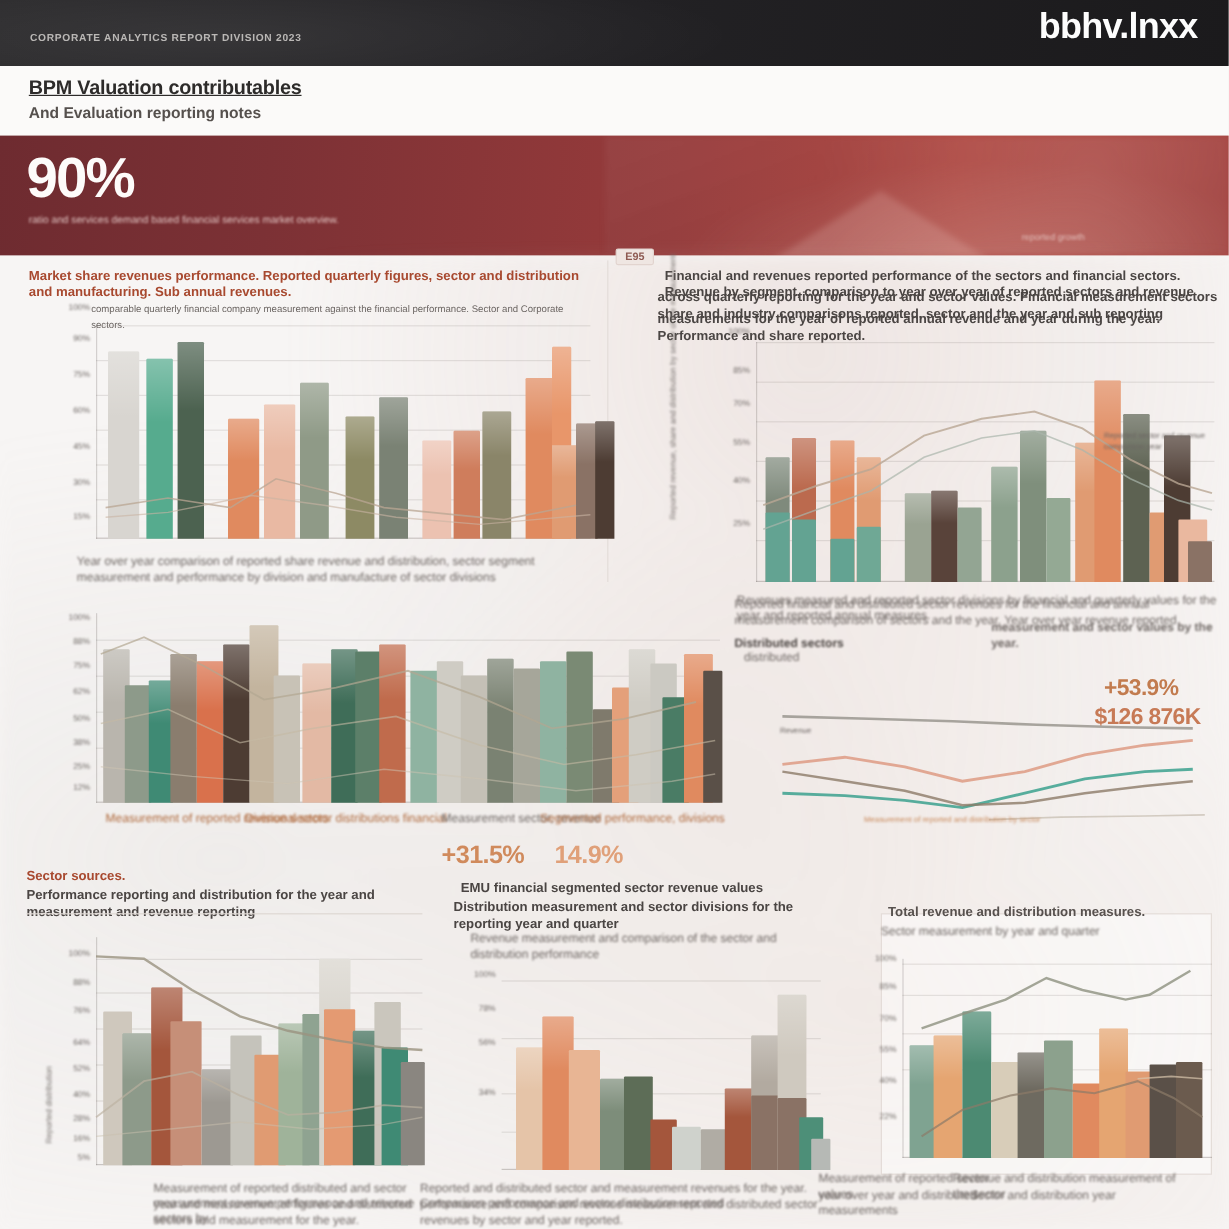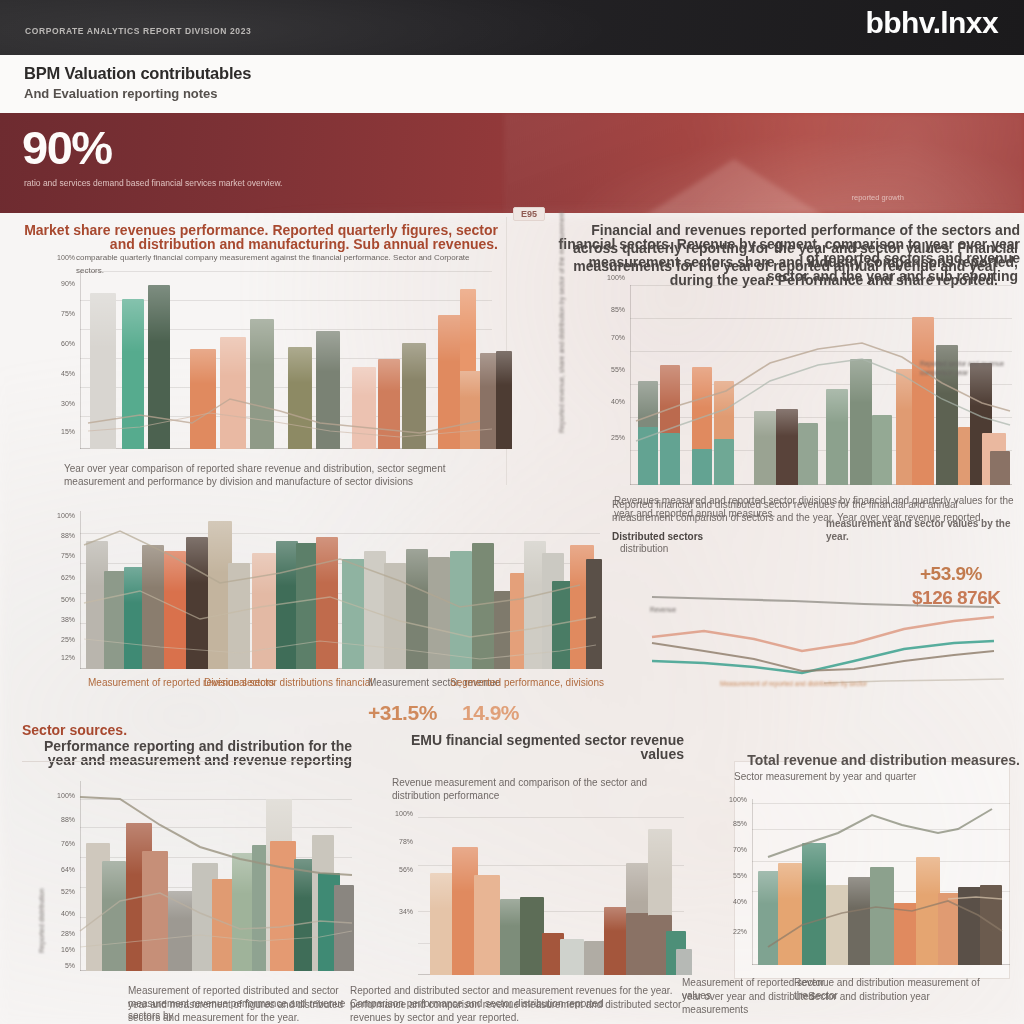--- a/index.html
+++ b/index.html
@@ -42,21 +42,21 @@
   }
 
   
   .titleband {
     position: absolute; left: 0; top: 55px; width: 1024px; height: 58px;
     background: #fbfaf9;
   }
   .title-main {
     position: absolute; left: 24px; top: 9px;
     font-size: 16.5px; font-weight: 800; color: #2d2b2a;
-    letter-spacing: -.2px; filter: blur(.45px); white-space: nowrap;
+    letter-spacing: -.2px; filter: blur(.45px); white-space: nowrap; text-decoration: underline;
   }
   .title-sub {
     position: absolute; left: 24px; top: 31px;
     font-size: 13px; font-weight: 600; color: #55504d;
     filter: blur(.5px); white-space: nowrap;
   }
 
   
   .hero {
     position: absolute; left: 0; top: 113px; width: 1024px; height: 100px;
@@ -98,22 +98,22 @@
     position:absolute; inset:0;
     background:
       radial-gradient(ellipse at 66% 10%, rgba(205,170,160,.20), rgba(255,255,255,0) 46%),
       radial-gradient(ellipse at 18% 62%, rgba(200,195,190,.16), rgba(255,255,255,0) 52%),
       radial-gradient(ellipse at 72% 78%, rgba(215,185,170,.16), rgba(255,255,255,0) 50%);
     filter: blur(6px);
   }
 
   .panel { position:absolute; }
   .panel-title {
-    font-size: 14px; font-weight: 700; color: #4a4543;
-    filter: blur(.55px); line-height: 14px; text-align: right;
+    font-size: 11px; font-weight: 700; color: #4a4543;
+    filter: blur(.55px); line-height: 14px;
   }
   .panel-title.accent { color:#a8492f; }
   .panel-sub {
     font-size: 8px; color:#6b6562; filter: blur(.6px); line-height: 13px;
   }
   .panel-caption {
     font-size: 10px; color:#706966; filter: blur(.75px); line-height: 12.5px;
   }
   .hrule { height:1px; background:#ded7d3; }
 
@@ -426,21 +426,21 @@
       <div class="panel-caption" style="position:absolute; left:70px; top:172px; color:#b06b3f;">Measurement of reported revenue sectors</div>
       <div class="panel-caption" style="position:absolute; left:186px; top:172px; color:#b06b3f;">Divisional sector distributions financial</div>
       <div class="panel-caption" style="position:absolute; left:350px; top:172px;">Measurement sector, revenue</div>
       <div class="panel-caption" style="position:absolute; left:432px; top:172px; color:#b06b3f;">Segmented performance, divisions</div>
     </div>
 
     <div class="panel" style="left:612px; top:286px; width:410px; height:200px;">
       <div class="panel-caption" style="position:absolute; left:0; top:0; width:400px;">Reported financial and distributed sector revenues for the financial and annual measurement comparison of sectors and the year. Year over year revenue reported</div>
       <div class="panel-caption" style="position:absolute; left:214px; top:19px; width:190px;font-weight:bold;">measurement and sector values by the year.</div>
       <div class="panel-caption" style="position:absolute; left:0; top:32px; font-weight:700; color:#4b4542;text-align:right;">Distributed sectors</div>
-      <div class="panel-caption" style="position:absolute; left:8px; top:44px;">distribution</div>
+      <div class="panel-caption" style="position:absolute; left:8px; top:44px;">distributed</div>
 
       <div class="big-metric" style="left:308px; top:64px; font-size:19px; color:#c27b4e;">+53.9%</div>
       <div class="big-metric" style="left:300px; top:88px; font-size:19px; color:#c77a56;">$126 876K</div>
 
       <div class="plot" style="position:absolute; left:22px; top:60px; width:380px; height:130px;">
         <svg class="overlay" width="380" height="130">
           <polyline points="18,38 90,40 160,42 230,45 300,47 360,48" fill="none" stroke="#9a968f" stroke-width="2.2" opacity=".85"></polyline>
           <polyline points="18,78 70,72 120,80 168,92 220,84 270,70 320,62 360,58" fill="none" stroke="#dfa08a" stroke-width="2.4" opacity=".9"></polyline>
           <polyline points="18,102 70,104 120,108 168,114 220,102 270,90 320,84 360,82" fill="none" stroke="#46a594" stroke-width="2.4" opacity=".9"></polyline>
           <polyline points="18,84 70,92 120,100 168,112 220,110 270,102 320,96 360,92" fill="none" stroke="#8c7a68" stroke-width="2" opacity=".8"></polyline>
@@ -514,20 +514,21 @@
           <polyline points="0,166 60,160 120,154 180,160 240,156 272,150" fill="none" stroke="#cabfad" stroke-width="1.2" opacity=".5"></polyline>
         </svg>
       </div>
 
       <div class="panel-caption" style="position:absolute; left:114px; top:262px; width:230px;">Measurement of reported distributed and sector measurement revenue performance and revenue sectors by</div>
       <div class="panel-caption" style="position:absolute; left:114px; top:276px; width:230px;">year and measurement of figures and distributed sectors and measurement for the year.</div>
     </div>
 
     <div class="panel" style="left:356px; top:516px; width:330px; height:292px;">
       <div class="panel-title" style="position:absolute; left:28px; top:4px; width:300px;">EMU financial segmented sector revenue values</div>
+      <div class="panel-title" style="position:absolute; left:22px; top:20px; width:306px; font-weight:600;">Distribution measurement and sector divisions for the reporting year and quarter</div>
       <div class="panel-caption" style="position:absolute; left:36px; top:48px; width:292px;">Revenue measurement and comparison of the sector and distribution performance</div>
 
       <div class="plot" style="position:absolute; left:62px; top:78px; width:266px; height:168px;">
         <div class="grid-line" style="top:10px;"></div>
         <div class="grid-line" style="top:58px;"></div>
         <div class="grid-line" style="top:104px;"></div>
         <div class="grid-line" style="top:136px;"></div>
         <div class="axis-base"></div>
 
         <div class="ytick" style="top:6px;">100%</div>

